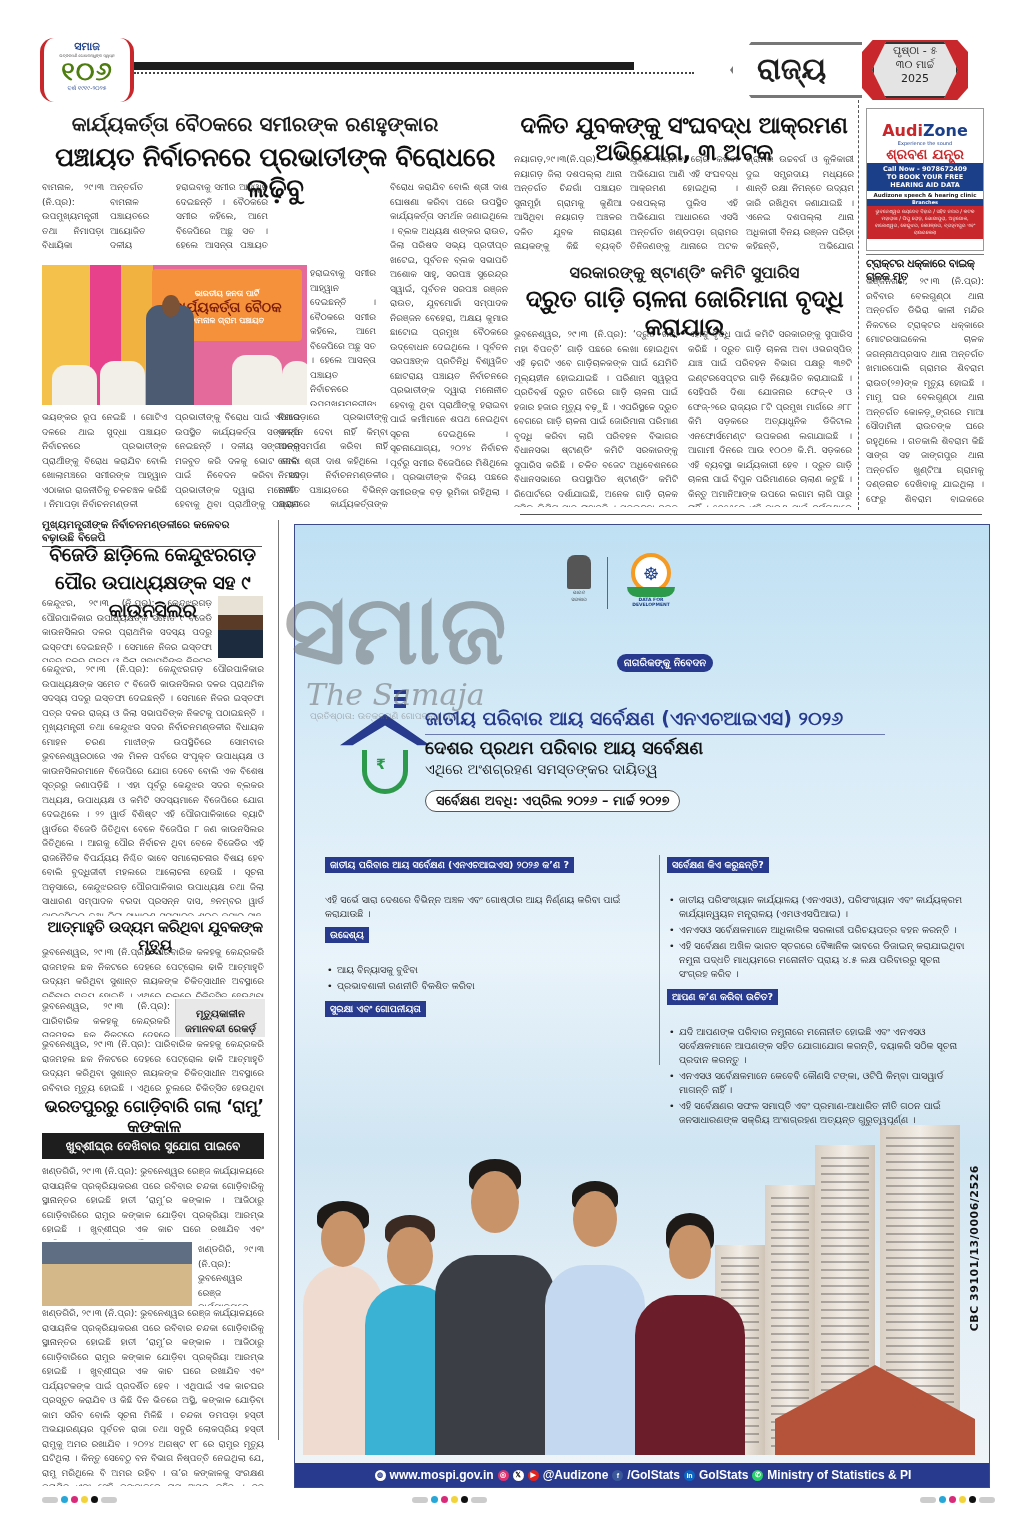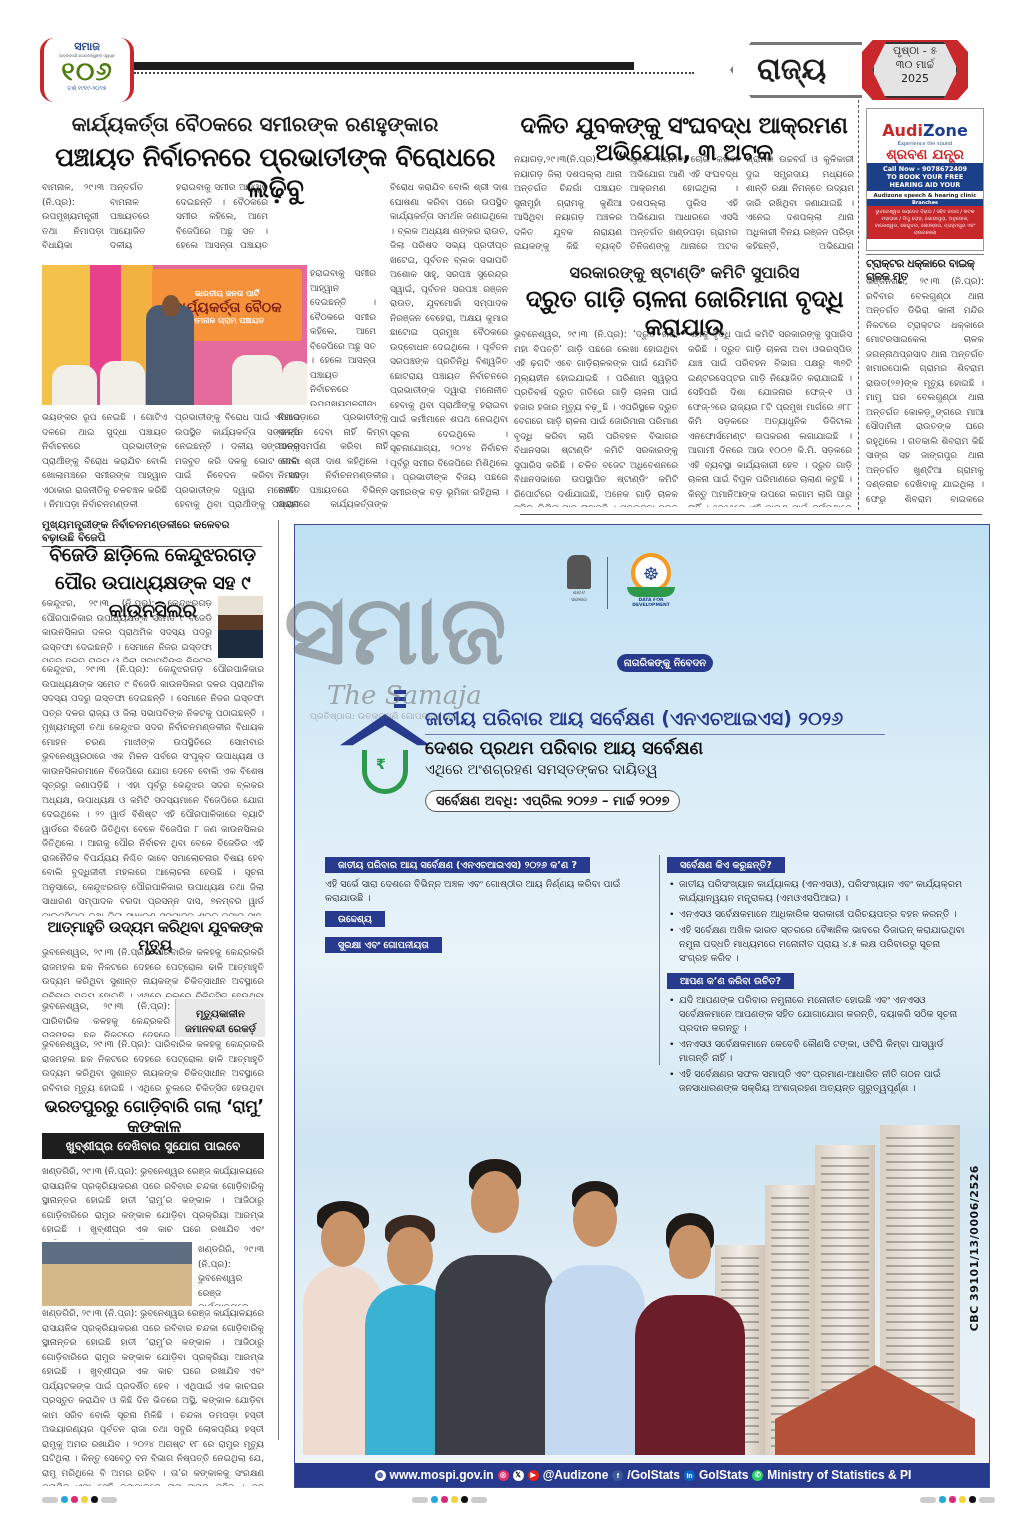--- a/index.html
+++ b/index.html
@@ -79,39 +79,39 @@
   .survey-sub { position: absolute; left: 130px; top: 212px; font-size: 18px; font-weight: bold; color: #111; }
   .survey-sub2 { position: absolute; left: 130px; top: 236px; font-size: 14px; color: #111; }
   .period { position: absolute; left: 130px; top: 265px; padding: 2px 10px; border: 1px solid #555; border-radius: 12px; background: #fff; font-size: 13px; font-weight: bold; color: #111; }
   .house { position: absolute; left: 45px; top: 165px; width: 90px; height: 120px; }
   .house .roof { position: absolute; left: 0; top: 24px; width: 90px; height: 52px; background: #273a8e; clip-path: polygon(50% 0, 100% 60%, 86% 60%, 50% 22%, 14% 60%, 0 60%); }
   .house .base { position: absolute; left: 22px; top: 60px; width: 46px; height: 44px; border: 5px solid #2c9a4a; border-top: none; border-radius: 0 0 24px 24px; }
   .house .chim { position: absolute; left: 54px; top: 0; width: 12px; height: 20px; background: repeating-linear-gradient(180deg, #273a8e 0 4px, transparent 4px 7px); }
   .house .rupee { position: absolute; left: 36px; top: 66px; color: #2c9a4a; font-size: 14px; font-weight: bold; }
 
   .info-col { position: absolute; font-size: 9.5px; line-height: 14px; color: #222; }
-  .info-h { display: inline-block; background: #273a8e; color: #fff; font-size: 9.5px; font-weight: bold; padding: 1px 13px; margin: 6px 0 4px; }
+  .info-h { display: inline-block; background: #273a8e; color: #fff; font-size: 9.5px; font-weight: bold; padding: 1px 5px; margin: 6px 0 20px; }
   .info-col ul { list-style: none; padding-left: 12px; }
   .info-col li { position: relative; margin-bottom: 2px; }
   .info-col li::before { content: "•"; position: absolute; left: -10px; }
   .info-divider { position: absolute; left: 364px; top: 330px; width: 1px; height: 210px; background: #6b7bb0; }
 
   .people { position: absolute; left: 0; top: 600px; width: 696px; height: 330px; }
   .bldg { position: absolute; background: linear-gradient(90deg, #d9cfc3, #f2ede6 50%, #cfc4b6); }
   .bldg::after { content: ""; position: absolute; inset: 6px; background: repeating-linear-gradient(180deg, transparent 0 6px, rgba(60,60,60,.35) 6px 8px); }
   .roof-house { position: absolute; background: #b5523a; clip-path: polygon(50% 0, 100% 60%, 100% 100%, 0 100%, 0 60%); }
   .fig { position: absolute; bottom: 0; border-radius: 40px 40px 0 0; }
   .fig .face { position: absolute; left: 50%; transform: translateX(-50%); border-radius: 50%; background: #c9936a; }
   .fig .hair { position: absolute; left: 50%; transform: translateX(-50%); border-radius: 50% 50% 30% 30%; background: #1e1a17; }
   .cbc { position: absolute; right: 8px; top: 640px; writing-mode: vertical-rl; transform: rotate(180deg); font-size: 11px; font-weight: bold; color: #111; letter-spacing: .5px; }
   .footer-bar { position: absolute; left: 0; bottom: 0; width: 696px; height: 24px; background: #273a8e; color: #fff; font-family: "Liberation Sans", sans-serif; font-size: 12px; font-weight: bold; display: flex; align-items: center; justify-content: center; gap: 4px; }
   .footer-bar .ic { display: inline-flex; width: 11px; height: 11px; border-radius: 50%; background: #fff; color: #273a8e; font-size: 7px; align-items: center; justify-content: center; }
 
   .watermark { left: 284px; top: 580px; width: 270px; height: 160px; color: rgba(110,110,110,.55); font-size: 96px; font-weight: bold; font-family: "DejaVu Serif", serif; line-height: 100px; pointer-events: none; }
-  .watermark .en { position: absolute; left: 43px; top: 100px; font-size: 26px; font-style: italic; font-weight: normal; line-height: 30px; }
+  .watermark .en { position: absolute; left: 22px; top: 100px; font-size: 30px; font-style: italic; font-weight: normal; line-height: 30px; }
   .watermark .sub { position: absolute; left: 26px; top: 130px; font-size: 9px; font-weight: normal; line-height: 12px; }
 </style>
 </head>
 <body>
 
 <div class="abs logo">
   <div class="name">ସମାଜ</div>
   <div class="tag">ଉତ୍କଳମଣି ଗୋପବନ୍ଧୁଙ୍କ ସ୍ୱପ୍ନ</div>
   <div class="num">୧୦୬</div>
   <div class="yrs"><span>ବର୍ଷ</span> <span>୧୯୧୯-୨୦୨୫</span></div>
@@ -163,21 +163,21 @@
 <div class="abs body-col" style="left:514px;top:327px;width:164px;height:180px;">ଭୁବନେଶ୍ୱର, ୨୯।୩ (ନି.ପ୍ର): ‘ଦ୍ରୁତ ଗତି, ମହା ବିପତ୍ତି’ ଗାଡ଼ି ପଛରେ ଲେଖା ହୋଇଥିବା ଏହି ଢ଼ଗଟି ଏବେ ଗାଡ଼ିଚାଳକଙ୍କ ପାଇଁ ଯେମିତି ମୂଲ୍ୟହୀନ ହୋଇଯାଇଛି । ପରିଣାମ ସ୍ୱରୂପ ପ୍ରତିବର୍ଷ ଦ୍ରୁତ ଗତିରେ ଗାଡ଼ି ଚାଳନା ପାଇଁ ହଜାର ହଜାର ମୃତ୍ୟୁ ବଢ଼ୁଛି । ଏପରିସ୍ଥଳେ ଦ୍ରୁତ ବେଗରେ ଗାଡ଼ି ଚାଳନା ପାଇଁ ଜୋରିମାନା ପରିମାଣ ବୃଦ୍ଧି କରିବା ଲାଗି ପରିବହନ ବିଭାଗର ବିଧାନସଭା ଷ୍ଟାଣ୍ଡିଂ କମିଟି ସରକାରଙ୍କୁ ସୁପାରିସ କରିଛି । ଚଳିତ ବଜେଟ ଅଧିବେଶନରେ ବିଧାନସଭାରେ ଉପସ୍ଥାପିତ ଷ୍ଟାଣ୍ଡିଂ କମିଟି ରିପୋର୍ଟରେ ଦର୍ଶାଯାଇଛି, ଅନେକ ଗାଡ଼ି ଚାଳକ ସ୍ପିଡ୍ ଲିମିଟ୍ ମାନୁ ନାହାନ୍ତି । ମନଇଚ୍ଛା ଦ୍ରୁତ ଗତିରେ ଗାଡ଼ି ଚଳାଉଛନ୍ତି । ଏଥିପାଇଁ ଯଦିଓ ଜୋରିମାନା ଲାଗୁ ହେଉଛି ତାହା ପର୍ଯ୍ୟାପ୍ତ ନୁହେଁ । ମୋଟର ଯାନ ଆଇନ ଅନୁସାରେ ଦ୍ରୁତ ଗାଡ଼ି ଚାଳନା ପାଇଁ ଜୋରିମାନା ପରିମାଣ ୨ ହଜାରରୁ ୪ ହଜାର ଟଙ୍କା ମଧ୍ୟରେ ରହିଥିବାବେଳେ</div>
 <div class="abs body-col" style="left:688px;top:327px;width:164px;height:180px;">ଏହାକୁ ବୃଦ୍ଧି ପାଇଁ କମିଟି ସରକାରଙ୍କୁ ସୁପାରିସ କରିଛି । ଦ୍ରୁତ ଗାଡ଼ି ଚାଳନା ଅବା ଓଭରସ୍ପିଡ୍ ଯାଞ୍ଚ ପାଇଁ ପରିବହନ ବିଭାଗ ପକ୍ଷରୁ ୩୭ଟି ଇଣ୍ଟରସେପ୍ଟର ଗାଡ଼ି ନିୟୋଜିତ କରାଯାଇଛି । ସେହିପରି ଦିଶା ଯୋଜନାର ଫେଜ୍-୧ ଓ ଫେଜ୍-୨ରେ ରାଜ୍ୟର ୮ଟି ପ୍ରମୁଖ ମାର୍ଗରେ ୬୮୮ କିମି ସଡ଼କରେ ଅତ୍ୟାଧୁନିକ ଡିଜିଟାଲ ଏନଫୋର୍ସମେଣ୍ଟ ଉପକରଣ ଲଗାଯାଇଛି । ଆଗାମୀ ଦିନରେ ଆଉ ୧୦୦୭ କି.ମି. ସଡ଼କରେ ଏହି ବ୍ୟବସ୍ଥା କାର୍ଯ୍ୟକାରୀ ହେବ । ଦ୍ରୁତ ଗାଡ଼ି ଚାଳନା ପାଇଁ ବିପୁଳ ପରିମାଣରେ ଚାଲାଣ କଟୁଛି । କିନ୍ତୁ ଅମାନିଆଙ୍କ ଉପରେ ଲଗାମ ଲାଗି ପାରୁ ନାହିଁ । ୨୦୨୫ରେ ଏହି କାରଣ ପାଇଁ ଦୁର୍ଘଟଣାରେ ୪୮୮୯ ଜଣଙ୍କ ଜୀବନ ଯାଇଛି । ଏହାର ଦୁଇଗୁଣ ଲୋକ ଗୁରୁତର ଆହତ ହୋଇଛନ୍ତି । ଅର୍ଥାତ ଦ୍ରୁତ ଗାଡ଼ି ଚାଳନା ୬୦% ଦୁର୍ଘଟଣାଗ୍ରସ୍ତଙ୍କ ମୃତ୍ୟୁ ପାଇଁ ଦାୟୀ । ୨୦୨୨ରେ ଦ୍ରୁତ ଗାଡ଼ି ଚାଳନା ୩୧୬୭ଜଣଙ୍କ ଜୀବନ ନେଇଥିଲା ।</div>
 
 <div class="abs ad">
   <div class="brand"><span style="color:#c8282b">Audi</span><span>Zone</span></div>
   <div class="tagline">Experience the sound</div>
   <div class="prod">ଶ୍ରବଣ ଯନ୍ତ୍ର</div>
   <div class="call">
     <div>Call Now - 9078672409</div>
     <div>TO BOOK YOUR FREE</div>
-    <div>HEARING AID YOUR</div>
+    <div>HEARING AID DATA</div>
   </div>
   <div class="clinic">Audizone speech &amp; hearing clinic</div>
   <div class="branches">
     <b>Branches</b>
     <span>ଭୁବନେଶ୍ୱର ଜୟଦେବ ବିହାର / ସହିଦ ନଗର / କଟକ ମହାରାଜା / ପିପୁ ରୋଡ଼, ଭୋଗାପୁରା, ଅନୁଗୋଳ, ବାଲେଶ୍ୱର, କେନ୍ଦୁଝର, କେଓଞ୍ଜର, ବ୍ରହ୍ମପୁର ଏବଂ ରାଉରକେଲା</span>
   </div>
 </div>
 
 <div class="abs vdiv" style="left:866px;top:254px;width:118px;height:0;border-left:none;border-top:1px solid #777;"></div>
 <h2 class="abs headline story4-head">ଟ୍ରାକ୍ଟର ଧକ୍କାରେ ବାଇକ୍ ଚାଳକ ମୃତ</h2>
@@ -252,20 +252,24 @@
   <div class="survey-sub2">ଏଥିରେ ଅଂଶଗ୍ରହଣ ସମସ୍ତଙ୍କର ଦାୟିତ୍ୱ</div>
   <div class="period">ସର୍ବେକ୍ଷଣ ଅବଧି: ଏପ୍ରିଲ ୨୦୨୬ – ମାର୍ଚ୍ଚ ୨୦୨୭</div>
 
   <div class="info-col" style="left:30px;top:326px;width:322px;">
     <div>
       <div class="info-h">ଜାତୀୟ ପରିବାର ଆୟ ସର୍ବେକ୍ଷଣ (ଏନଏଚଆଇଏସ) ୨୦୨୬ କ’ଣ ?</div>
       <div>ଏହି ସର୍ଭେ ସାରା ଦେଶରେ ବିଭିନ୍ନ ଅଞ୍ଚଳ ଏବଂ ଗୋଷ୍ଠୀର ଆୟ ନିର୍ଣ୍ଣୟ କରିବା ପାଇଁ କରାଯାଉଛି ।</div>
     </div>
     <div>
       <div class="info-h">ଉଦ୍ଦେଶ୍ୟ</div>
+      <ul>
+        <li>ଆୟ ବିନ୍ୟାସକୁ ବୁଝିବା</li>
+        <li>ପ୍ରଭାବଶାଳୀ ରଣନୀତି ବିକଶିତ କରିବା</li>
+      </ul>
     </div>
     <div>
       <div class="info-h">ସୁରକ୍ଷା ଏବଂ ଗୋପନୀୟତା</div>
     </div>
   </div>
   <div class="info-divider"></div>
   <div class="info-col" style="left:372px;top:326px;width:300px;">
     <div>
       <div class="info-h">ସର୍ବେକ୍ଷଣ କିଏ କରୁଛନ୍ତି?</div>
       <ul>

